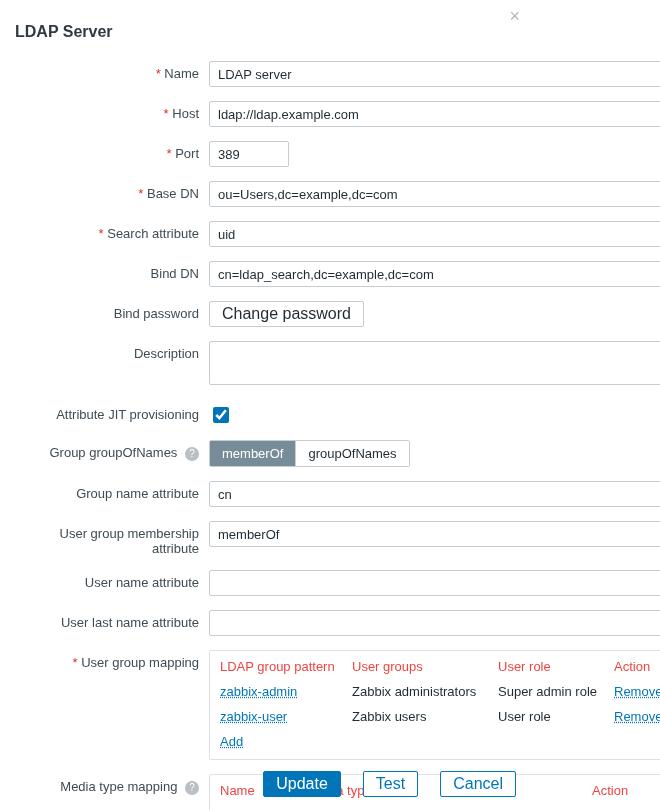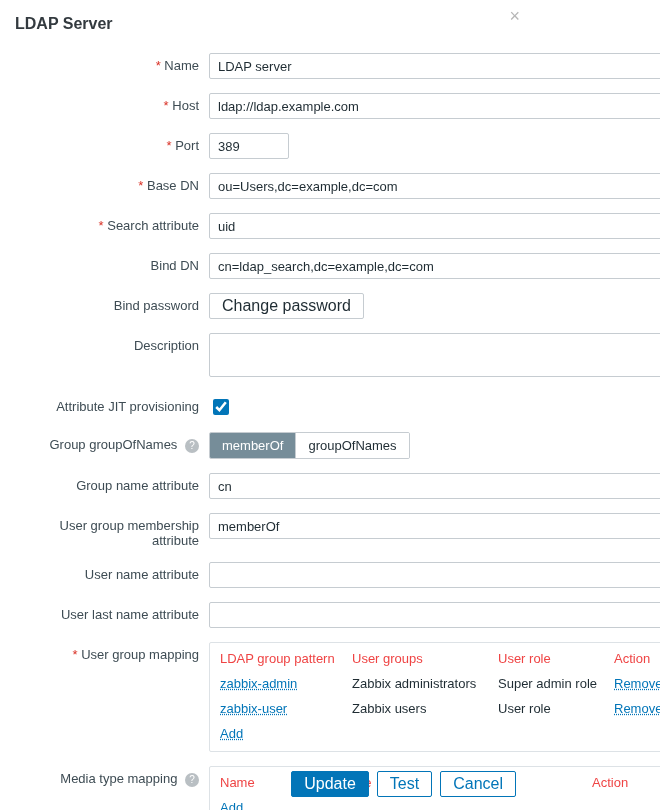--- a/index.html
+++ b/index.html
@@ -8,21 +8,21 @@
     font-family: Arial, Helvetica, sans-serif;
     font-size: 13px;
     color: #1f2c33;
     background: #fff;
   }
   .dialog {
     width: 531px;
     height: 810px;
     position: relative;
     border: 1px solid transparent;
-    padding: 12px 14px;
+    padding: 20px 14px;
   }
   .title {
     font-size: 16px;
     font-weight: bold;
     color: #333a3f;
     margin: 2px 0 20px 0;
   }
   .close {
     position: absolute;
     top: 6px;
@@ -145,21 +145,21 @@
     color: #0275b8;
     text-decoration: underline;
     text-decoration-style: dotted;
     cursor: pointer;
   }
   .footer {
     position: absolute;
     right: 14px;
     bottom: 12px;
     display: flex;
-    gap: 8px;
+    gap: 22px;
   }
 </style>
 </head>
 <body>
 
 <div class="dialog">
   <div class="title">LDAP Server</div>
   <div class="close">×</div>
 
   <div class="form">

